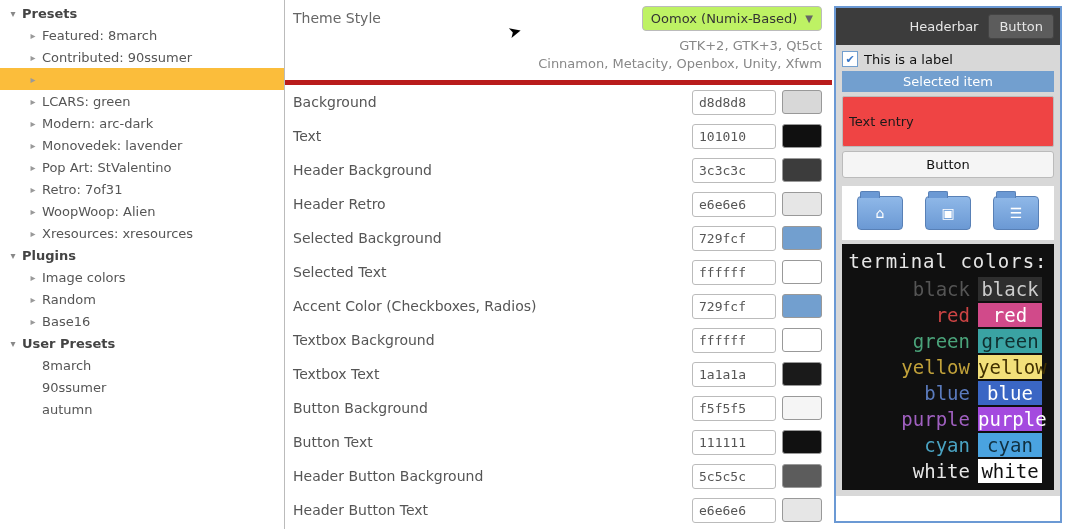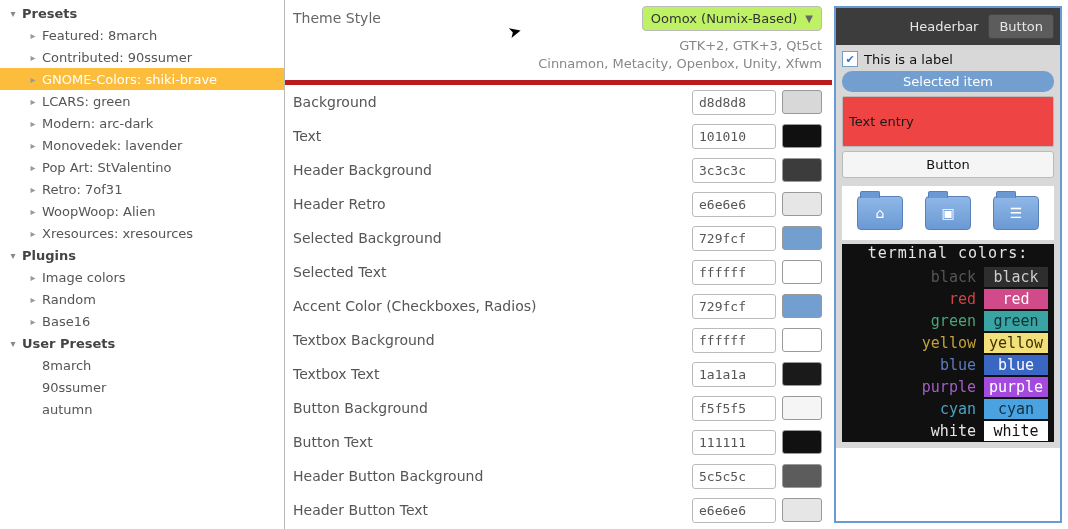--- a/index.html
+++ b/index.html
@@ -147,21 +147,21 @@
   .chk {
     width: 14px; height: 14px;
     background: #fff; border: 1px solid #729fcf;
     display: flex; align-items: center; justify-content: center;
     font-size: 11px; color: #3a78c8;
   }
   .sel-item {
     background: #729fcf; color: #fff;
     text-align: center; padding: 3px 0;
     font-size: 13px;
-    border-radius: 10px;
+    border-radius: 0;
   }
   .entry {
     background: #ef4444; color: #1a1a1a;
     border: 1px solid #bbb; border-radius: 2px;
     padding: 17px 6px; font-size: 13px;
   }
   .demo-btn {
     background: #f5f5f5; color: #111;
     border: 1px solid #bbb; border-radius: 3px;
     padding: 5px 0; text-align: center;
@@ -188,22 +188,23 @@
     border-bottom: none;
     border-radius: 2px 2px 0 0;
   }
   .folder .glyph {
     position: absolute; inset: 0;
     display: flex; align-items: center; justify-content: center;
     color: #fff; font-size: 14px;
   }
   .terminal {
     background: #101010;
+    padding: 6px;
     font-family: "DejaVu Sans Mono", monospace;
-    font-size: 15px;
+    font-size: 19px;
   }
   .terminal .t-title {
     color: #e6e6e6; text-align: center; margin-bottom: 4px;
     letter-spacing: 1px;
   }
   .t-row {
     display: flex; justify-content: space-between; align-items: center;
     padding: 1px 6px;
   }
   .t-row .name { text-align: right; flex: 1; padding-right: 8px; }
@@ -232,21 +233,20 @@
     <div class="tree-row item">
       <span class="expander">▸</span>
       <span>Featured: 8march</span>
     </div>
     <div class="tree-row item">
       <span class="expander">▸</span>
       <span>Contributed: 90ssumer</span>
     </div>
     <div class="tree-row item selected">
       <span class="expander">▸</span>
-      <span>GNOME-Colors: shiki-brave</span>
     </div>
     <div class="tree-row item">
       <span class="expander">▸</span>
       <span>LCARS: green</span>
     </div>
     <div class="tree-row item">
       <span class="expander">▸</span>
       <span>Modern: arc-dark</span>
     </div>
     <div class="tree-row item">

